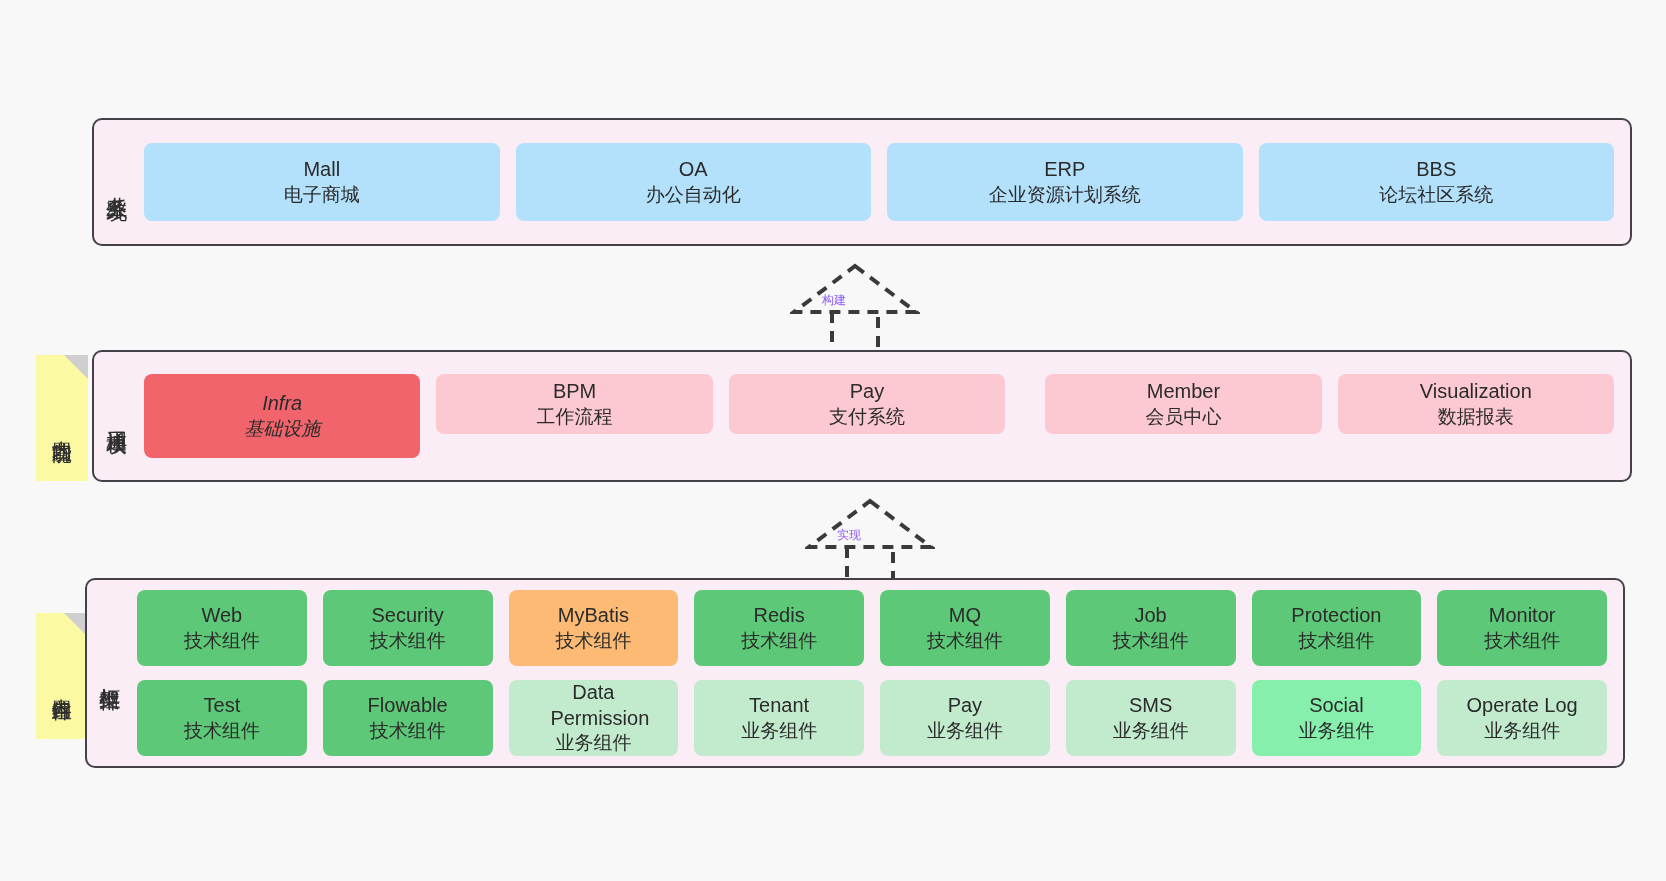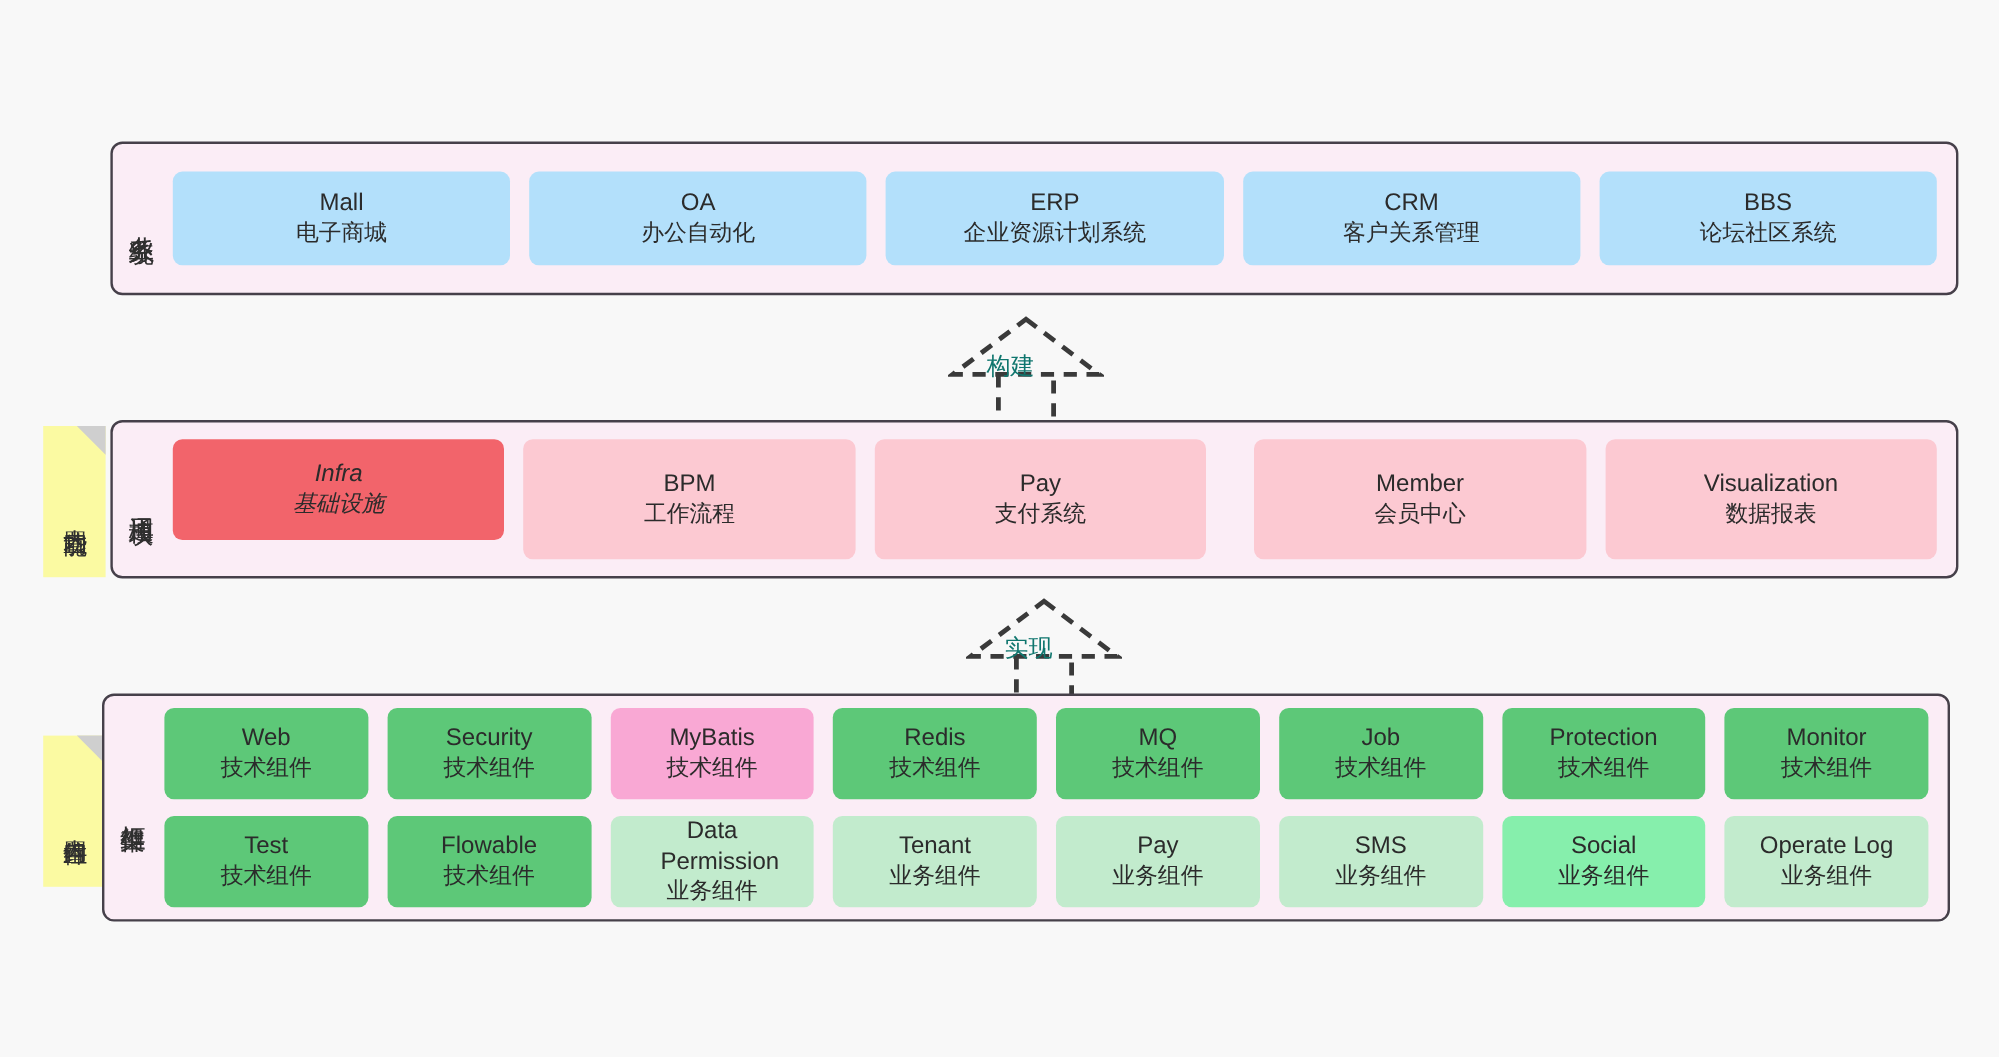--- a/index.html
+++ b/index.html
@@ -71,21 +71,21 @@
     text-align: center;
     line-height: 1.28;
     padding: 6px 21px;
     user-select: none;
   }
   .card .l1 { font-size: 20px; }
   .card .l2 { font-size: 19px; }
 
   .card.blue     { background: #b3e0fb; height: 78px; }
   .card.red      { background: #f2646b; height: 84px; }
-  .card.pink     { background: #fcc9d2; height: 100px; text-align: center; }
+  .card.pink     { background: #fcc9d2; height: 60px; text-align: center; }
   .card.green    { background: #5dc878; height: 76px; }
   .card.lgreen   { background: #c2ebcd; height: 76px; }
 
   
   .note {
     position: absolute;
     box-sizing: border-box;
     background: #fbfaa2;
     display: flex;
     align-items: center;
@@ -110,22 +110,22 @@
   }
   .note .noteText { position: relative; z-index: 2; padding-top: 18px; }
 
   
   .arrow {
     position: absolute;
     pointer-events: none;
   }
   .arrow-label {
     position: absolute;
-    font-size: 20px;
-    color: #0f766e;
+    font-size: 12px;
+    color: #8b5cf6;
     background: transparent;
     white-space: nowrap;
     user-select: none;
   }
 </style>
 </head>
 <body>
 
 <div id="canvas" style="background: rgb(248, 248, 248);">
 
@@ -142,24 +142,20 @@
         <div class="card blue" style="background: rgb(179, 224, 251);">
           <span class="l1">OA</span>
           <span class="l2">办公自动化</span>
         </div>
 
         <div class="card blue" style="background: rgb(179, 224, 251);">
           <span class="l1">ERP</span>
           <span class="l2">企业资源计划系统</span>
         </div>
 
-        <div class="card blue" style="background: rgb(179, 224, 251);">
-          <span class="l1">CRM</span>
-          <span class="l2">客户关系管理</span>
-        </div>
 
 
         <div class="card blue" style="background: rgb(179, 224, 251);">
           <span class="l1">BBS</span>
           <span class="l2">论坛社区系统</span>
         </div>
 
       </div>
     </div>
   </div>
@@ -236,21 +232,21 @@
         <div class="card green" style="background: rgb(93, 200, 120);">
           <span class="l1">Web</span>
           <span class="l2">技术组件</span>
         </div>
 
         <div class="card green" style="background: rgb(93, 200, 120); text-align: right;">
           <span class="l1">Security</span>
           <span class="l2">技术组件</span>
         </div>
 
-        <div class="card green" style="background: #f9a8d4; text-align: right;">
+        <div class="card green" style="background: #fdba74; text-align: right;">
           <span class="l1">MyBatis</span>
           <span class="l2">技术组件</span>
         </div>
 
         <div class="card green" style="background: rgb(93, 200, 120);">
           <span class="l1">Redis</span>
           <span class="l2">技术组件</span>
         </div>
 
         <div class="card green" style="background: rgb(93, 200, 120);">

